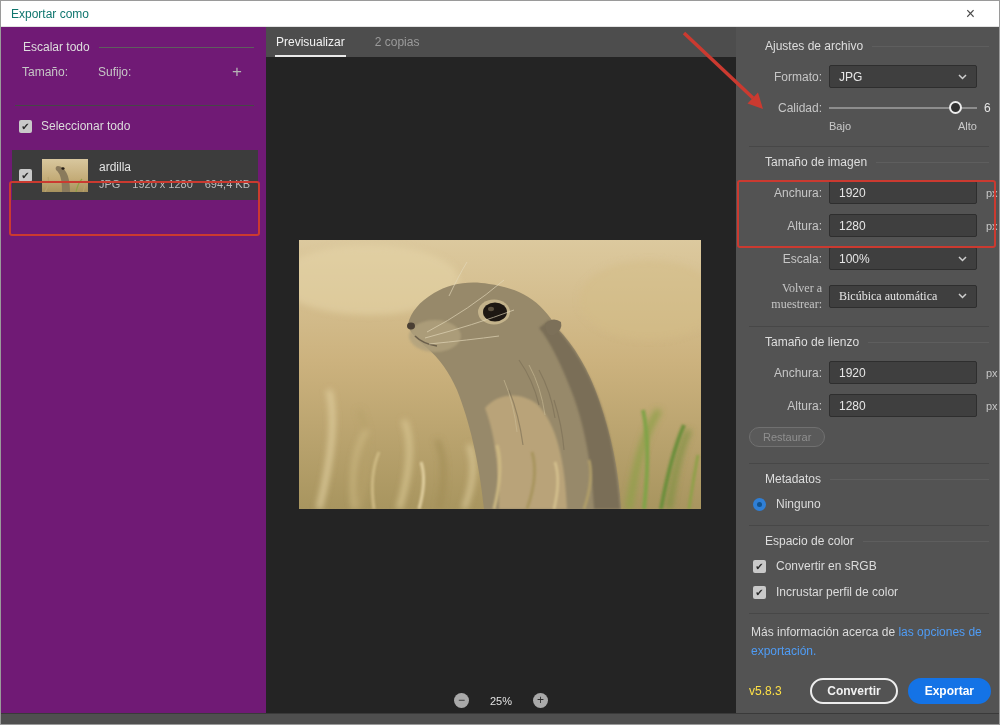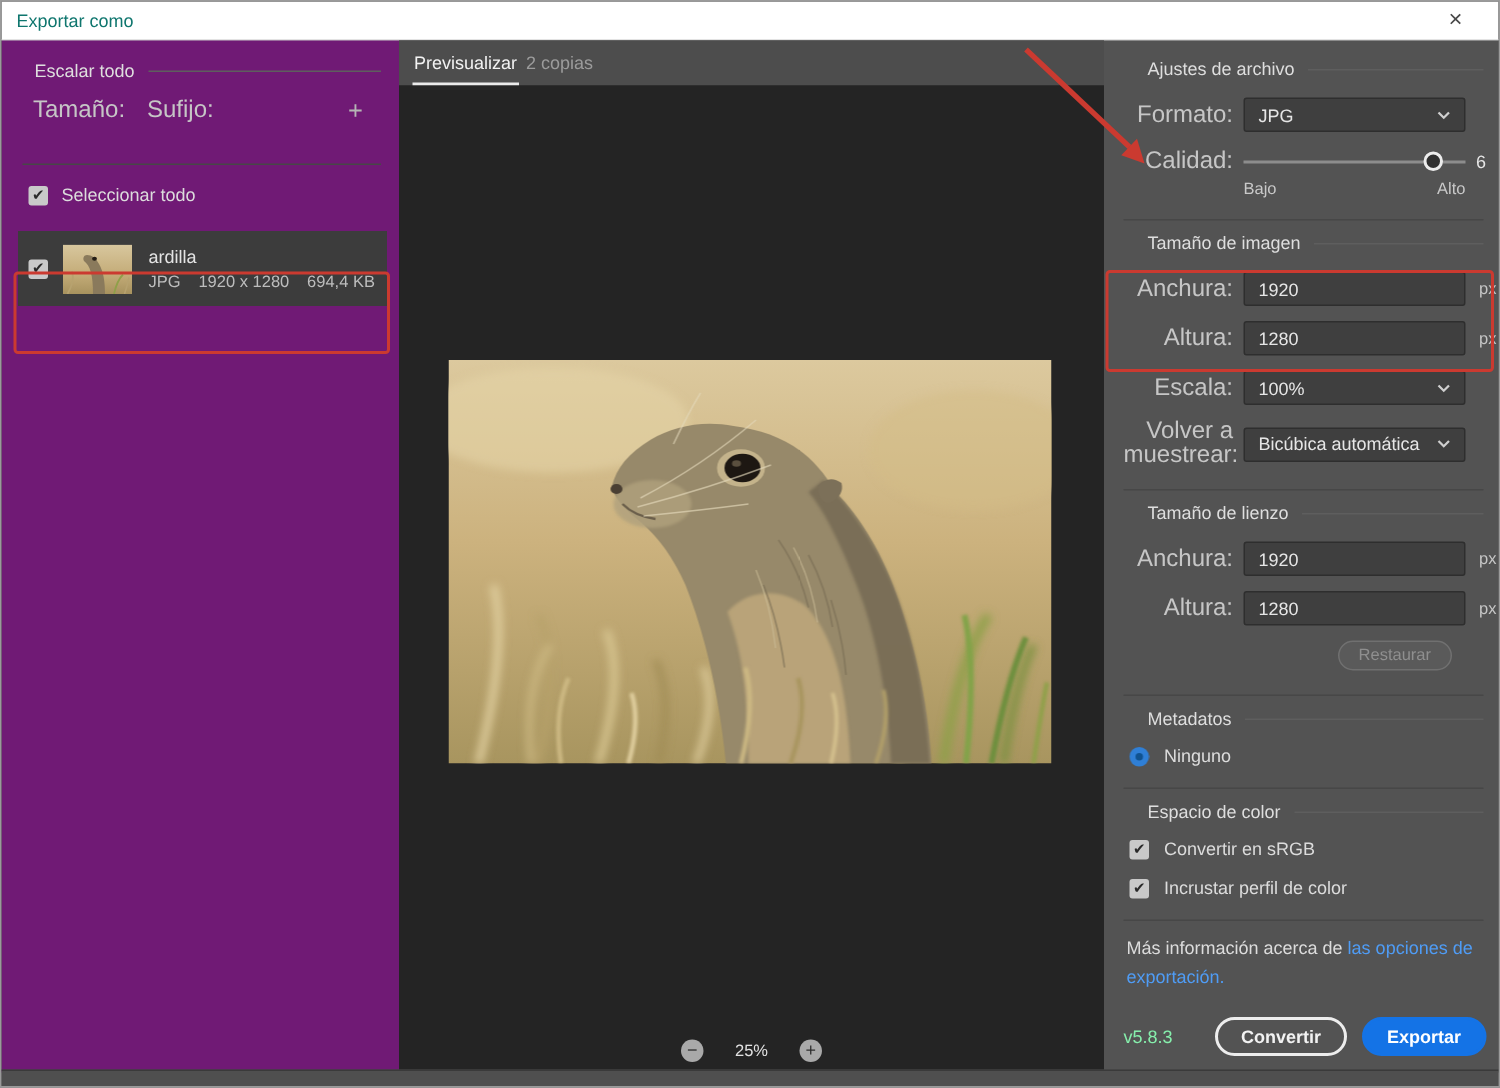--- a/index.html
+++ b/index.html
@@ -15,21 +15,21 @@
   .content { position:absolute; left:0; top:26px; width:1000px; height:688px; display:flex; }
   .left-panel { width:265px; height:100%; background:#701a75; position:relative; padding:13px 12px 0 14px; }
   .preview-col { width:470px; height:100%; position:relative; background:#242424; }
   .right-panel { width:265px; height:100%; background:#535353; position:relative; padding:12px 12px 0 13px; font-size:12px; }
   .bottom-strip { position:absolute; left:0; bottom:0; width:100%; height:11px; background:#4f4f4f; border-top:1px solid #3a3a3a; }
 
   
   .sec-header { display:flex; align-items:center; color:#dedede; font-size:12px;margin-left:16px; }
   .sec-header .rule { flex:1; height:1px; background:#5e5e5e; margin-left:9px; }
   .divider { border-top:1px solid #474747; }
-  .label { color:#c6c6c6; font-size:16px; }
+  .label { color:#c6c6c6; font-size:12px; }
   .field, .select { background:#3f3f3f; border:1px solid #2e2e2e; border-radius:2px; color:#e6e6e6; font-size:12px; height:23px; }
   .field { width:100%; padding:0 9px; font-family:"Liberation Sans", sans-serif; }
   .select { display:flex; align-items:center; justify-content:space-between; padding:0 9px; cursor:pointer; }
   .chev { flex:none; }
   .checkbox { width:13px; height:13px; background:#c9c9c9; border-radius:2px; color:#2a2a2a; font-size:10px; line-height:13px; text-align:center; cursor:pointer; flex:none; }
   .radio { width:13px; height:13px; border-radius:50%; flex:none; cursor:pointer; position:relative; }
   .radio.on { background:#2f7fd6; }
   .radio.on::after { content:""; position:absolute; left:4px; top:4px; width:5px; height:5px; border-radius:50%; background:#10528f; }
   .radio.off { border:2px solid #989898; }
 
@@ -41,21 +41,21 @@
   .trash { justify-self:end; margin-right:10px; cursor:pointer; opacity:.75; }
   .lp-divider { margin-top:26px; }
   .select-all { display:flex; align-items:center; gap:9px; margin:13px 0 0 4px; color:#dcdcdc; font-size:12px; }
   .file-row { position:relative; margin:17px 0 0 -3px; width:246px; height:50px; background:#3c3c3c; display:flex; align-items:center; padding:0 8px 0 7px; cursor:pointer; }
   .file-thumb { width:46px; height:33px; margin-left:10px; flex:none; overflow:hidden; }
   .file-meta { flex:1; margin-left:11px; }
   .file-name { color:#e3e3e3; font-size:12px; margin-bottom:4px; }
   .file-sub { display:flex; justify-content:space-between; color:#bdbdbd; font-size:11px; }
 
   
-  .tabbar { height:30px; background:#4d4d4d; display:flex; align-items:stretch; padding-left:9px; gap:4px; }
+  .tabbar { height:30px; background:#4d4d4d; display:flex; align-items:stretch; padding-left:9px; gap:28px; }
   .tab { position:relative; display:flex; align-items:center; font-size:12px; color:#9b9b9b; cursor:pointer; padding:0 1px; }
   .tab.active { color:#f2f2f2; }
   .tab.active::after { content:""; position:absolute; left:0; right:0; bottom:0; height:2px; background:#eaeaea; }
   .canvas { position:absolute; left:0; top:30px; right:0; bottom:0; background:#242424; }
   .preview-img { position:absolute; left:33px; top:183px; width:402px; height:269px; }
   .zoom-ctrl { position:absolute; left:0; right:0; bottom:7px; display:flex; align-items:center; justify-content:center; gap:21px; }
   .zoom-btn { width:15px; height:15px; border-radius:50%; background:#a9a9a9; color:#2c2c2c; font-size:12px; line-height:14px; text-align:center; cursor:pointer; }
   .zoom-val { color:#e2e2e2; font-size:11px; }
 
   
@@ -65,27 +65,27 @@
   .sec { padding-bottom:2px; }
   .sec .sec-header { margin-bottom:12px; }
   .quality-row { margin-bottom:2px; }
   .slider { position:relative; height:20px; cursor:pointer; }
   .slider .track { position:absolute; left:0; right:0; top:9px; height:2px; background:#8d8d8d; }
   .slider .handle { position:absolute; top:3px; left:81%; width:13px; height:13px; border-radius:50%; background:#303030; border:2px solid #ececec; cursor:pointer; }
   .qval { color:#e6e6e6; text-align:center; }
   .lohi { display:grid; grid-template-columns:73px 148px 1fr; column-gap:7px; margin-bottom:12px; }
   .lohi .inner { display:flex; justify-content:space-between; color:#c9c9c9; font-size:11px; }
   .resample-label { text-align:right; line-height:16px; }
-  .restore-row { display:flex; justify-content:flex-end; padding-right:21px; margin:3px 0 14px 0; }
+  .restore-row { display:flex; justify-content:flex-start; padding-right:21px; margin:3px 0 14px 0; }
   .btn-restore { background:#5a5a5a; border:1px solid #707070; border-radius:11px; color:#8f8f8f; font-size:11px; padding:3px 13px; cursor:default; }
   .opt-row { display:flex; align-items:center; gap:10px; margin-bottom:12px; color:#dcdcdc; font-size:12px; padding-left:4px; }
   .info { padding:9px 0 0 2px; color:#dcdcdc; font-size:12px; line-height:19px; width:245px; }
   .info a { color:#4f9cf5; text-decoration:none; cursor:pointer; }
   .rp-footer { position:absolute; left:13px; right:10px; bottom:11px; display:flex; align-items:center; }
-  .version { color:#86efac; font-size:12px; }
+  .version { color:#fde047; font-size:12px; }
   .btns { margin-left:auto; display:flex; gap:10px; }
   .btn { border-radius:13px; font-size:12px; font-weight:bold; padding:4px 15px; cursor:pointer; font-family:"Liberation Sans", sans-serif; }
   .btn-cancel { background:transparent; border:2px solid #ededed; color:#f2f2f2; }
   .btn-export { background:#1473e6; border:2px solid #1473e6; color:#ffffff; }
 
   
   .anno { position:absolute; border:2px solid #cb3a30; border-radius:3px; pointer-events:none; }
   .anno-box-file { left:8px; top:180px; width:251px; height:55px; }
   .anno-box-dims { left:736px; top:179px; width:259px; height:68px; }
   .anno-arrow { position:absolute; left:640px; top:22px; pointer-events:none; }
@@ -302,21 +302,21 @@
         <div class="row">
           <span class="label">Escala:</span>
           <div class="select">
             <span>100%</span>
             <svg class="chev" width="9" height="6" viewBox="0 0 9 6">
                 <polyline points="1,1 4.5,4.5 8,1" fill="none" stroke="#cfcfcf" stroke-width="1.5"></polyline>
               </svg>
           </div>
           <span></span>
         </div>
-        <div class="row" style="margin-bottom:12px;">
+        <div class="row" style="margin-bottom:12px;font-family:Liberation Serif, serif;">
           <span class="label resample-label">
             <span>Volver a</span><br>
             <span>muestrear:</span>
           </span>
           <div class="select">
             <span>Bicúbica automática</span>
             <svg class="chev" width="9" height="6" viewBox="0 0 9 6">
                 <polyline points="1,1 4.5,4.5 8,1" fill="none" stroke="#cfcfcf" stroke-width="1.5"></polyline>
               </svg>
           </div>

